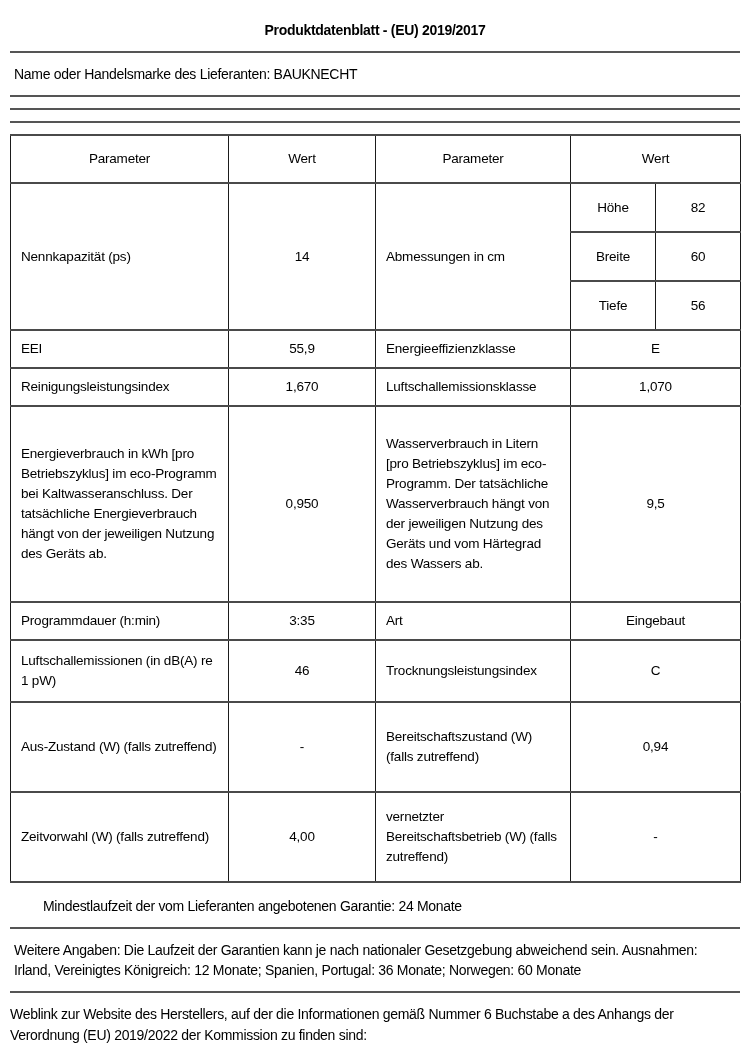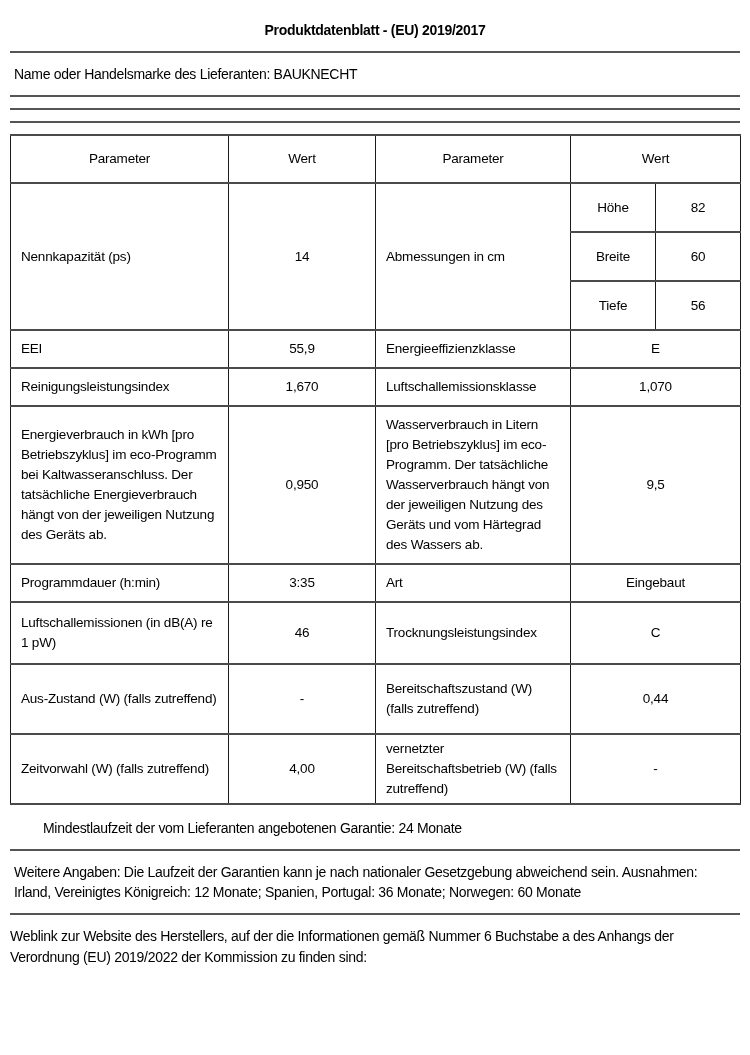--- a/index.html
+++ b/index.html
@@ -56,23 +56,23 @@
     letter-spacing: -0.2px;
     line-height: 20px;
     vertical-align: middle;
     padding: 4px 10px;
     overflow: hidden;
   }
   table.params td.c { text-align: center; padding: 4px 2px; }
   tr.rh-head { height: 48px; }
   tr.rh-dim  { height: 49px; }
   tr.rh-50   { height: 38px; margin-top: 48px; }
-  tr.rh-big  { height: 158px; }
+  tr.rh-big  { height: 196px; }
   tr.rh-62   { height: 62px; margin-left: 20px; }
-  tr.rh-70   { height: 70px; }
+  tr.rh-70   { height: 90px; }
 
   .foot-gap { margin-top: 13px; padding-left: 29px; }
 </style>
 </head>
 <body>
 
 <div class="doc">
 
   <div class="title">Produktdatenblatt - (EU) 2019/2017</div>
   <hr class="rule">
@@ -149,21 +149,21 @@
         <td>Luftschallemissionen (in dB(A) re 1 pW)</td>
         <td class="c">46</td>
         <td>Trocknungsleistungsindex</td>
         <td class="c" colspan="2">C</td>
       </tr>
 
       <tr class="rh-70">
         <td>Aus-Zustand (W) (falls zutreffend)</td>
         <td class="c">-</td>
         <td>Bereitschaftszustand (W) (falls zutreffend)</td>
-        <td class="c" colspan="2">0,44</td>
+        <td class="c" colspan="2">0,94</td>
       </tr>
 
       <tr class="rh-70">
         <td>Zeitvorwahl (W) (falls zutreffend)</td>
         <td class="c">4,00</td>
         <td>vernetzter Bereitschaftsbetrieb (W) (falls zutreffend)</td>
         <td class="c" colspan="2">-</td>
       </tr>
     </tbody>
   </table>

